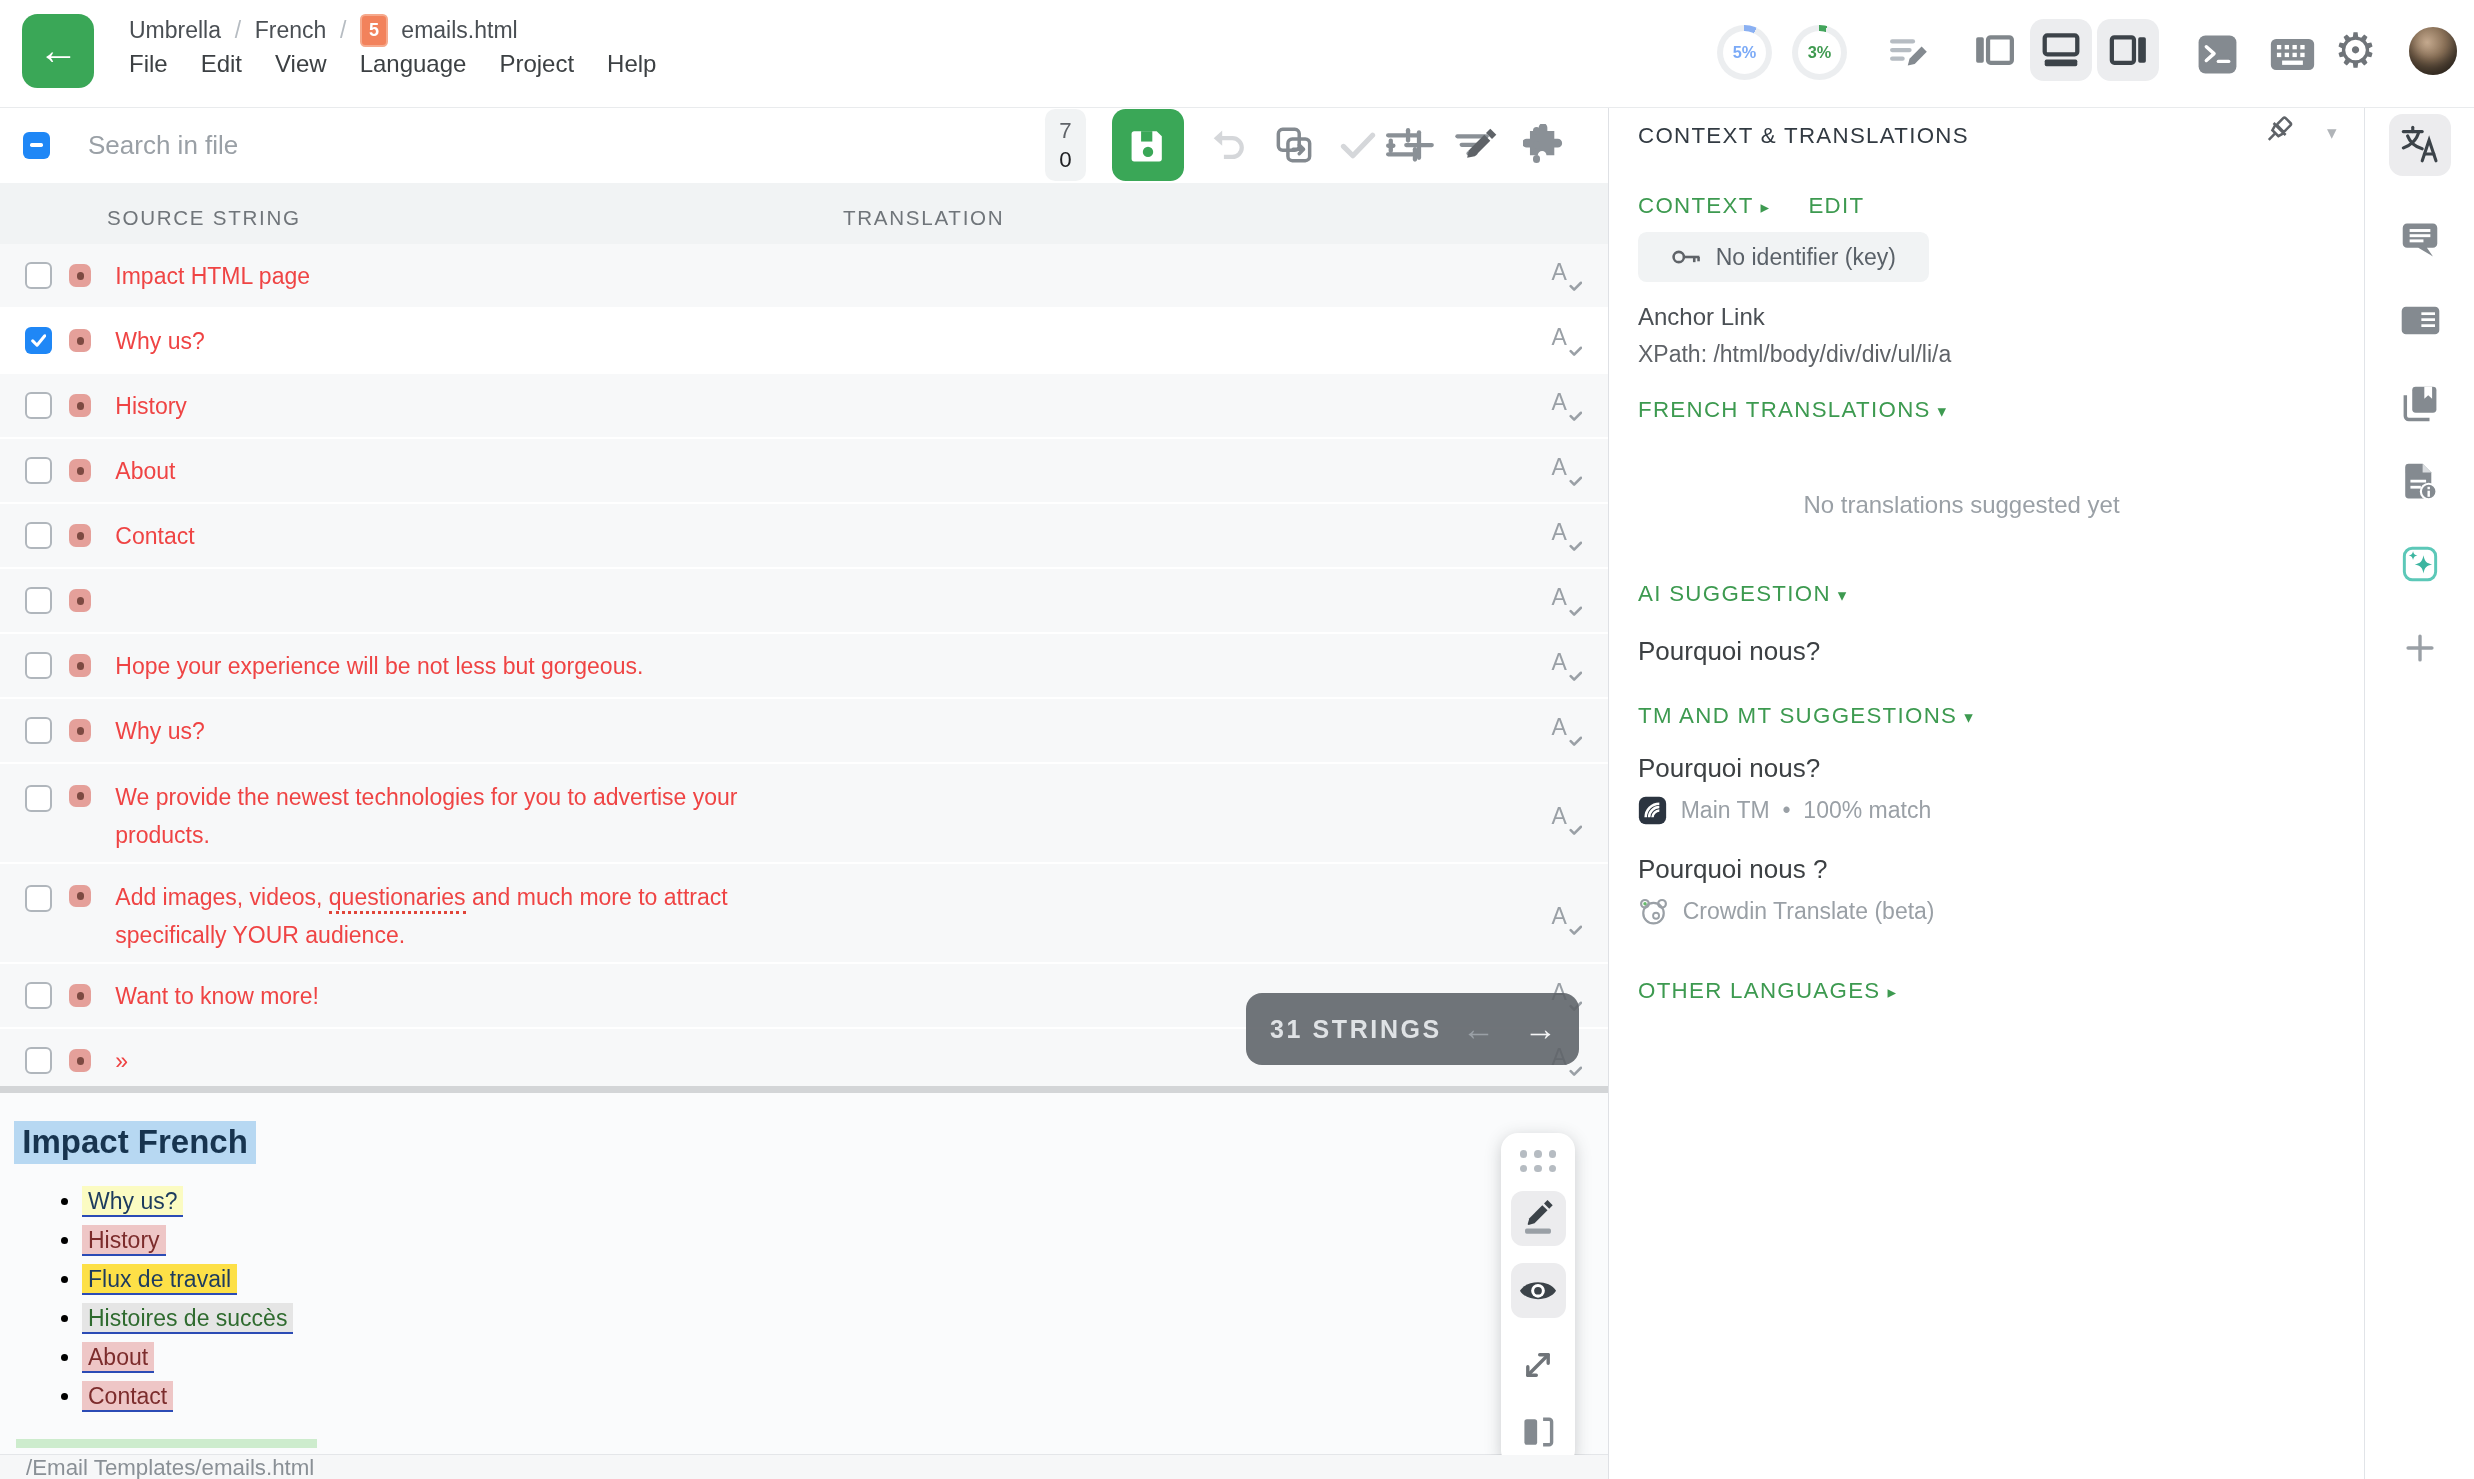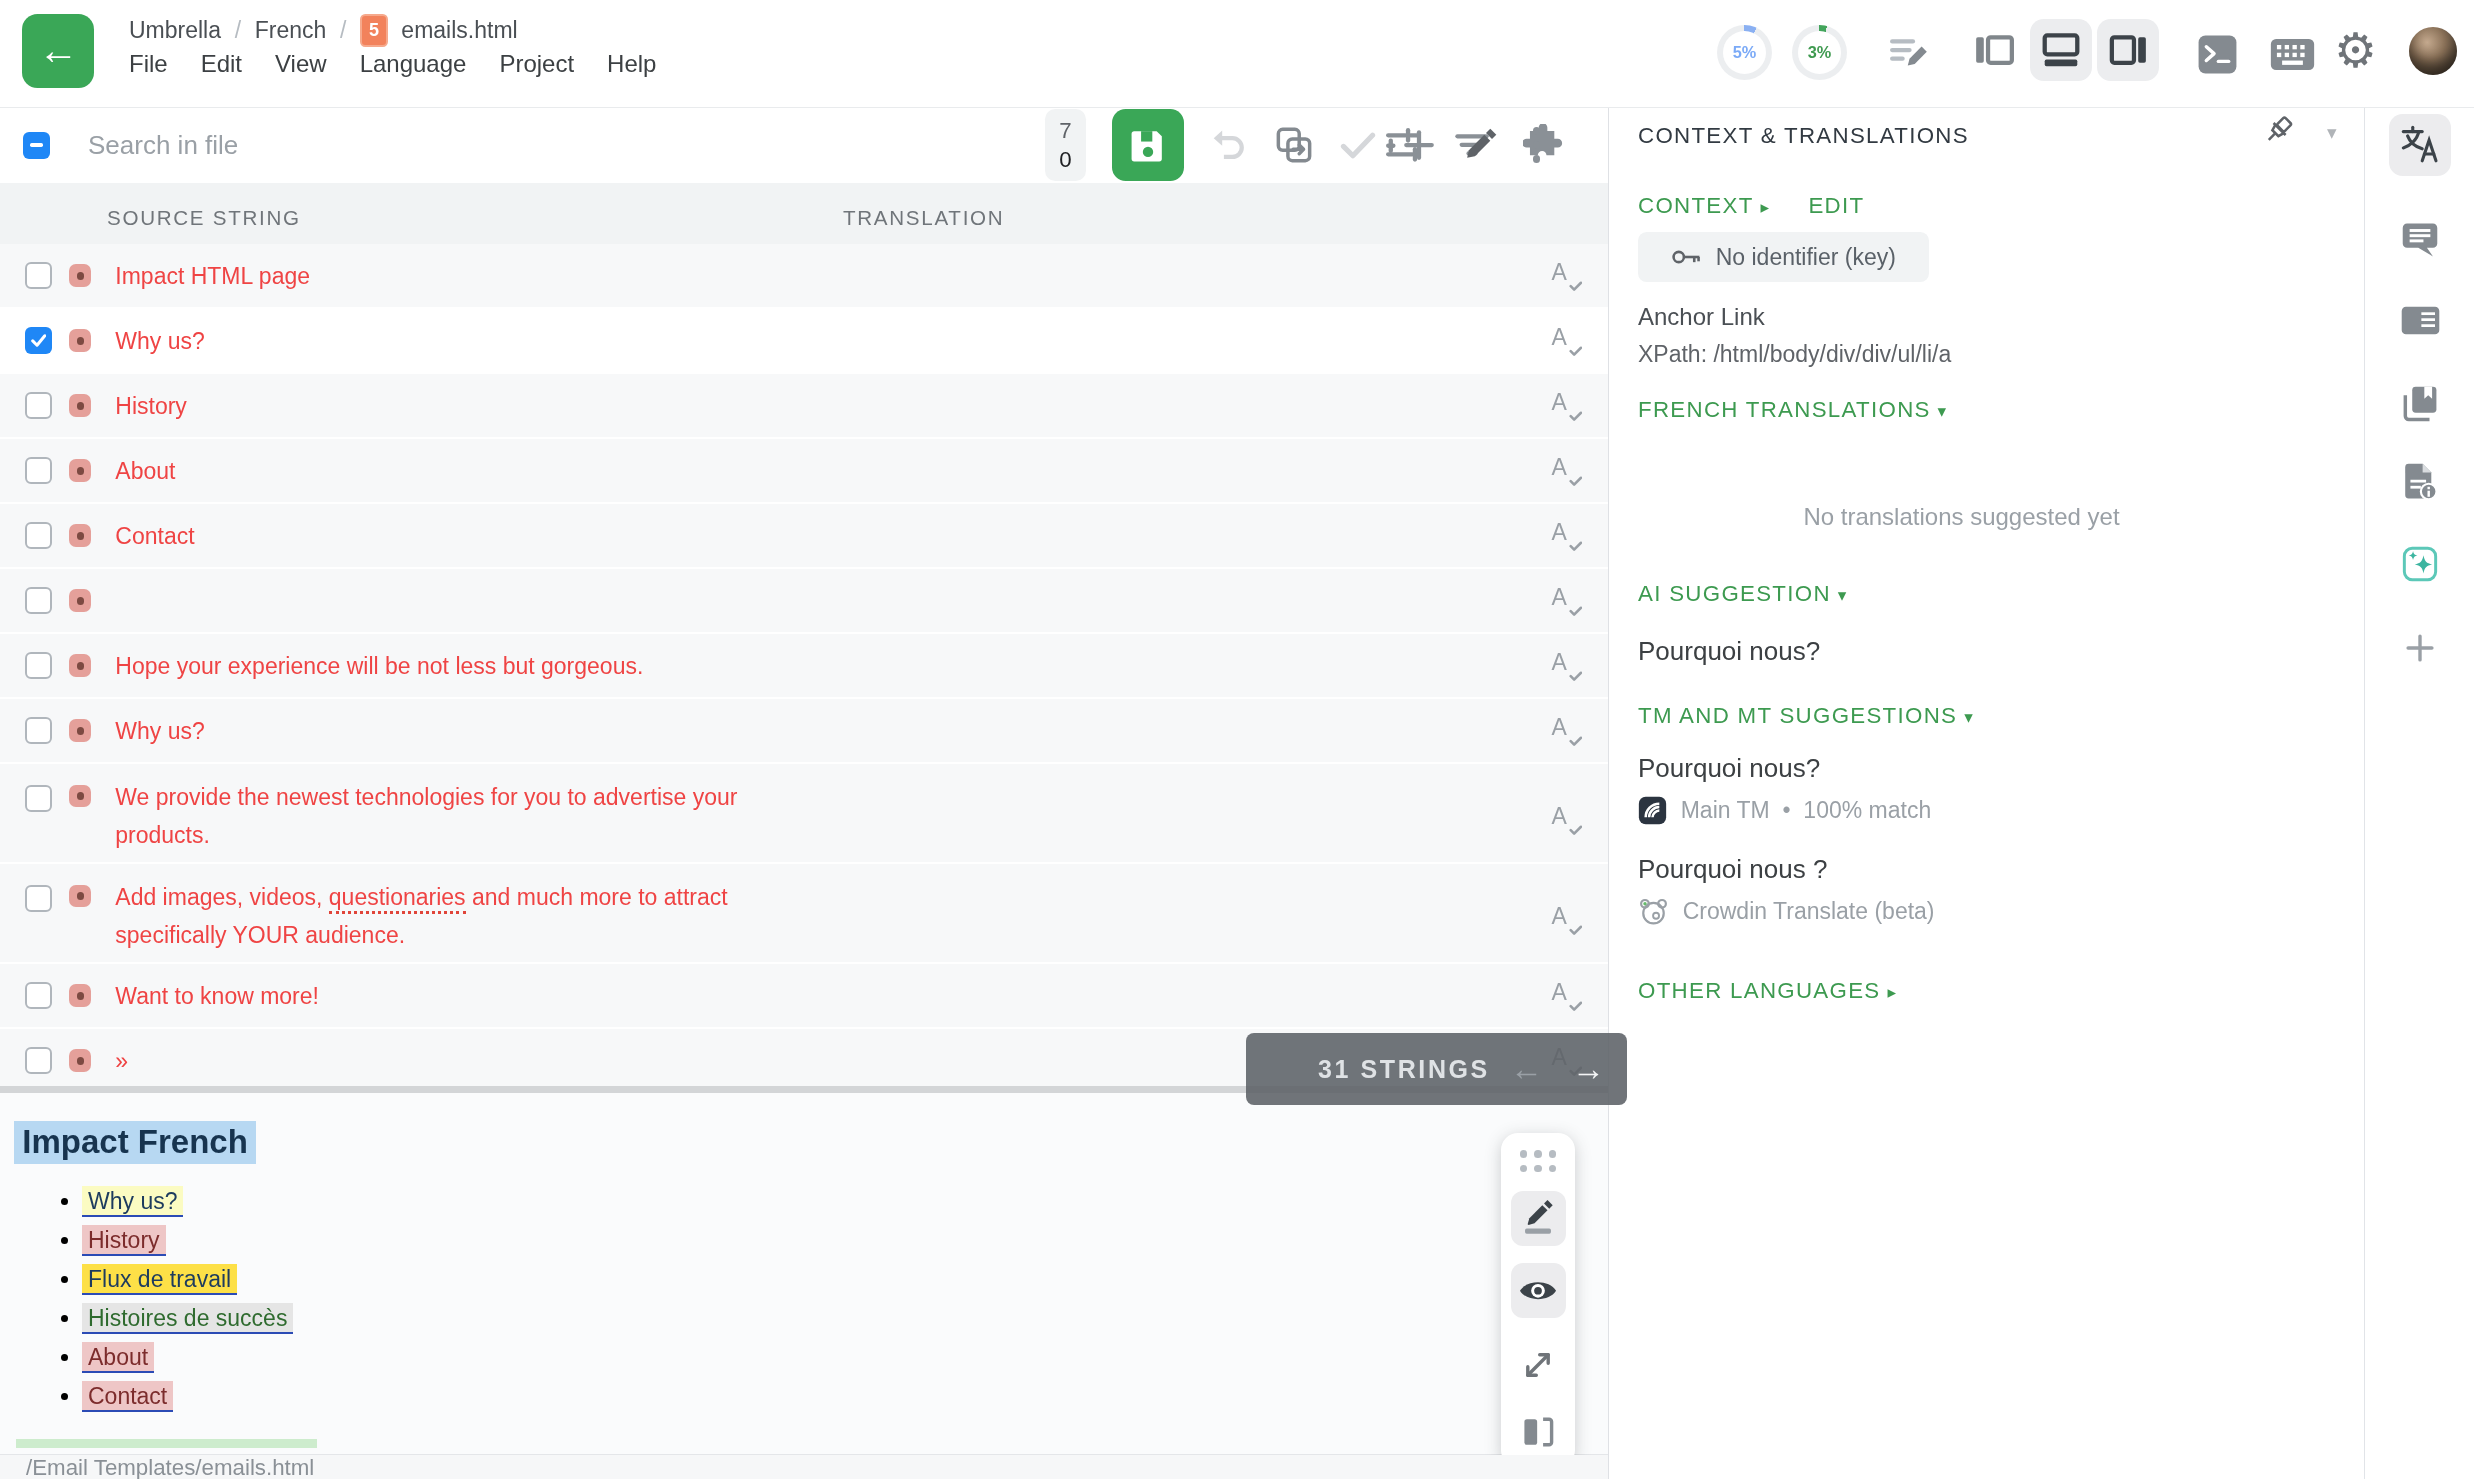--- a/index.html
+++ b/index.html
@@ -57,22 +57,22 @@
   .status-icon{width:22.3px;height:22.3px;border-radius:6.9px;background:#e5a09a;margin-left:17px;flex:none;position:relative;}
   .status-icon::after{content:"";position:absolute;left:7.7px;top:7.7px;width:7.7px;height:7.7px;border-radius:50%;background:#7d4a42;}
   .row-text{margin-left:24px;font-size:23px;color:#ef4444;line-height:38px;max-width:644px;}
   .row.twoline{align-items:flex-start;padding-top:13.7px;}
   .row.twoline .cbx,.row.twoline .status-icon{margin-top:6.9px;}
   .misspell{border-bottom:3.4px dotted #e0453a;padding-bottom:0.9px;}
   .spell-icon{margin-left:auto;margin-right:27.5px;position:relative;width:29px;height:33px;color:#9aa0a6;flex:none;cursor:pointer;}
   .spell-icon .a{font-size:23px;font-weight:500;position:absolute;left:0;top:0;}
   .spell-icon svg{position:absolute;right:-1.7px;bottom:0;}
   .row.twoline .spell-icon{align-self:center;}
-  #strings-badge{position:absolute;left:1246px;top:926px;width:333px;height:72px;background:rgba(92,97,102,.88);
-    border-radius:8px;display:flex;align-items:center;z-index:4;padding-left:48px;}
+  #strings-badge{position:absolute;left:1246px;top:886px;width:333px;height:72px;background:rgba(92,97,102,.88);
+    border-radius:16px;display:flex;align-items:center;z-index:4;}
   #strings-badge .lbl{color:#dfe2e5;font-size:25px;font-weight:bold;letter-spacing:2.6px;margin-left:24px;}
   #badge-prev{margin-left:auto;color:#9aa0a6;font-size:33px;cursor:pointer;}
   #badge-next{margin:0 22.3px 0 29px;color:#f4f5f6;font-size:33px;cursor:pointer;}
   #split-bar{position:absolute;left:0;top:979px;width:100%;height:6.9px;background:#d3d5d7;cursor:row-resize;}
   
   #preview{position:absolute;left:0;top:986px;width:100%;height:362px;background:#fafbfc;overflow:hidden;}
   #preview-title{display:inline-block;margin:27.5px 0 0 13.7px;font-size:33px;font-weight:bold;color:#17344f;background:#b7d8f2;padding:2.6px 8.6px;}
   #preview-list{margin:24px 0 0 0;padding-left:82px;}
   #preview-list li{font-size:23px;margin-bottom:12px;color:#000;}
   #preview-list .lnk{padding:1.7px 6px;border-bottom:2.6px solid #2b4bb5;cursor:pointer;}
@@ -93,21 +93,21 @@
   #panel-collapse{position:absolute;left:718px;top:13.7px;color:#b0b4b8;font-size:19px;cursor:pointer;}
   .green{color:#3d9a50;}
   .section-head{font-size:22.3px;letter-spacing:1.3px;font-weight:500;cursor:pointer;}
   .chev{font-size:17px;margin-left:6.9px;}
   #ctx-tabs{position:absolute;left:29px;top:86px;display:flex;gap:38px;}
   #key-chip{position:absolute;left:29px;top:125px;height:50px;background:#f1f3f4;border-radius:8.6px;
     display:inline-flex;align-items:center;padding:0 33px;gap:13.7px;font-size:23px;color:#5a6168;}
   #ctx-label{position:absolute;left:29px;top:196px;font-size:24px;color:#4a4f54;}
   #ctx-xpath{position:absolute;left:29px;top:234px;font-size:23px;color:#5f6368;}
   #sec-french{position:absolute;left:29px;top:290px;}
-  #empty-msg{position:absolute;left:0;top:396px;width:705px;text-align:center;font-size:24px;color:#9aa0a6;}
+  #empty-msg{position:absolute;left:0;top:384px;width:705px;text-align:center;font-size:24px;color:#9aa0a6;}
   #sec-ai{position:absolute;left:29px;top:474px;}
   #ai-text{position:absolute;left:29px;top:529px;font-size:26px;color:#3c4043;cursor:pointer;}
   #sec-tm{position:absolute;left:29px;top:596px;}
   #tm-list{position:absolute;left:29px;top:646px;}
   .tm-item{margin-bottom:29px;cursor:pointer;}
   .tm-item .txt{font-size:26px;color:#3c4043;margin-bottom:12px;}
   .tm-src{display:flex;align-items:center;gap:13.7px;font-size:23px;color:#9aa0a6;}
   #sec-other{position:absolute;left:29px;top:871px;}
   
   #sidebar{position:absolute;left:2365px;top:107px;width:110px;height:1373px;background:#fff;}

